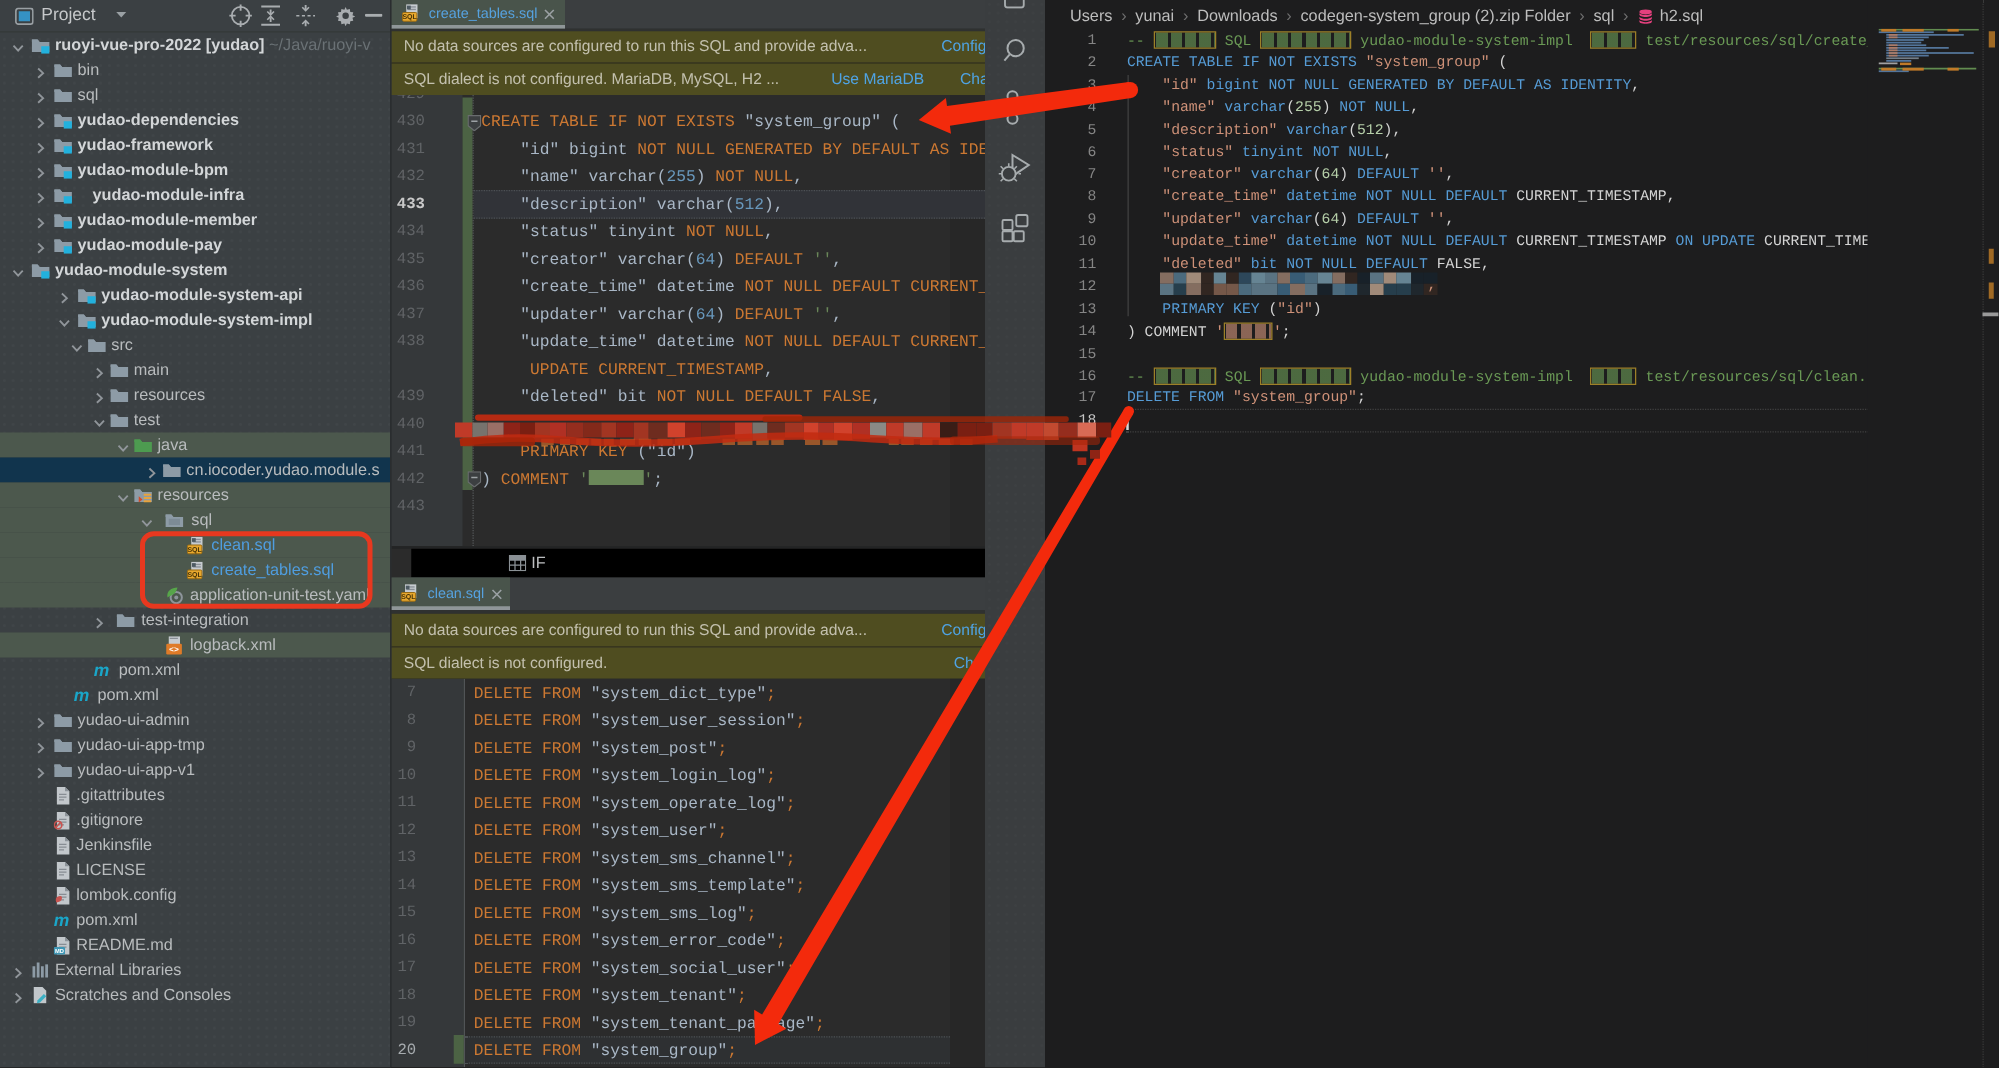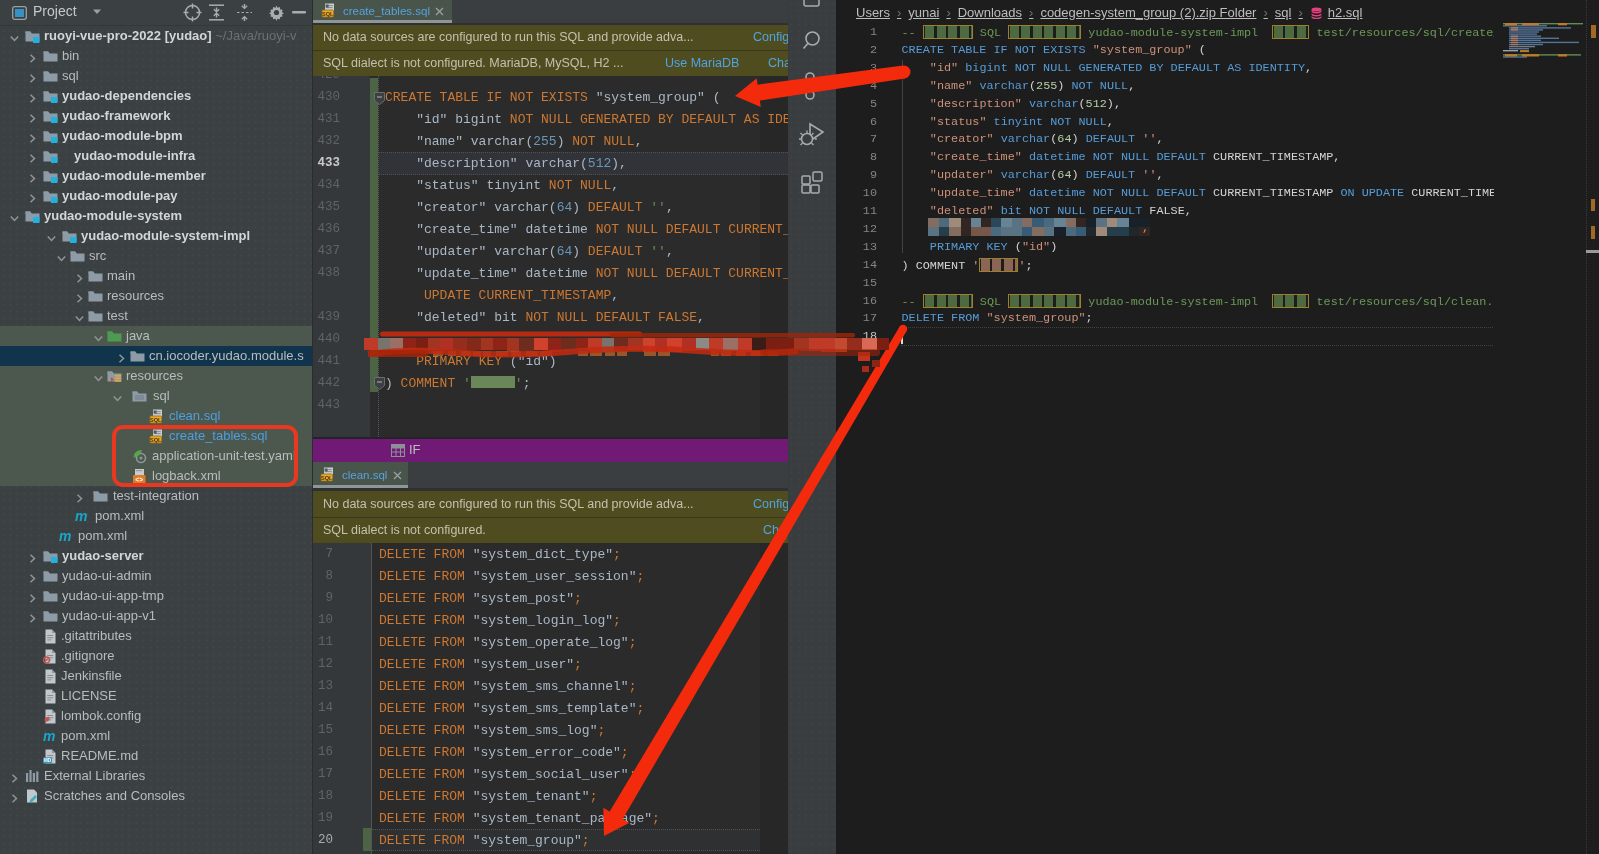--- a/index.html
+++ b/index.html
@@ -25,21 +25,21 @@
   .ln{position:absolute;width:34px;text-align:right;font-family:"Liberation Mono",monospace;font-size:12.5px;color:#606366;}
   .cl{position:absolute;left:72px;font-family:"Liberation Mono",monospace;font-size:13px;color:#a9b7c6;white-space:pre;}
   .k{color:#cc7832;} .n{color:#6897bb;} .s{color:#6a8759;}
   #strip{left:788px;top:0;width:48px;height:854px;background:#3a3d3f;background-image:radial-gradient(rgba(190,200,205,0.025) 1px, transparent 1.2px);background-size:7px 7px;}
   #right{left:836px;top:0;width:763px;height:854px;background:#1d1d1e;overflow:hidden;}
   .rln{position:absolute;width:42px;text-align:right;font-family:"Liberation Mono",monospace;font-size:11.8px;color:#858585;}
   .rcl{position:absolute;left:65.5px;font-family:"Liberation Mono",monospace;font-size:11.8px;color:#d4d4d4;white-space:pre;}
   .kb{color:#569cd6;} .st{color:#ce9178;} .cm{color:#6a9955;} .nu{color:#b5cea8;}
   .box{display:inline-block;height:14px;margin-bottom:-3px;border:1px solid #9d8028;}
   .cjk{display:inline-block;height:12px;margin-bottom:-1px;}
-  #crumb{position:absolute;left:0;top:0;width:763px;height:25px;font-size:13px;color:#bdbdbd;line-height:25px;white-space:nowrap;z-index:8;text-decoration:underline;}
+  #crumb{position:absolute;left:0;top:0;width:763px;height:25px;font-size:13px;color:#bdbdbd;line-height:25px;white-space:nowrap;z-index:8;}
   .csep{color:#6f6f6f;padding:0 7px;}
   #ovl{left:0;top:0;width:1599px;height:854px;z-index:60;pointer-events:none;}
 </style></head>
 <body>
 <div id="stage">
 <div id="mid" class="abs">
       <div class="tabrow" style="top:0">
         <div class="tab" style="width:139px">
           <span class="abs" style="left:8px;top:3px"><svg width="16" height="15" viewBox="0 0 16 15">
               <rect x="4" y="0.5" width="9" height="11" fill="#c7ccd0"></rect>
@@ -97,21 +97,21 @@
         <svg class="abs" style="left:61px;top:16px" width="11" height="13" viewBox="0 0 11 13">
           <path d="M0.5 0.5h10v8l-5 4-5-4z" fill="#3c3f41" stroke="#6a6d6f"></path>
           <path d="M3 5h5" stroke="#9da2a5" stroke-width="1.2"></path>
         </svg>
         <svg class="abs" style="left:61px;top:301px" width="11" height="13" viewBox="0 0 11 13">
           <path d="M0.5 0.5h10v8l-5 4-5-4z" fill="#3c3f41" stroke="#6a6d6f"></path>
           <path d="M3 5h5" stroke="#9da2a5" stroke-width="1.2"></path>
         </svg>
       </div>
       <div class="abs" style="left:0;top:437px;width:475px;height:2px;background:#232425"></div>
-      <div class="abs" style="left:0;top:439px;width:475px;height:23px;background:#701a75">
+      <div class="abs" style="left:16px;top:439px;width:475px;height:23px;background:#000000">
         <svg class="abs" style="left:78px;top:5px" width="14" height="13" viewBox="0 0 14 13">
           <g stroke="#8b9196" stroke-width="1" fill="none">
             <rect x="0.5" y="0.5" width="13" height="12"></rect>
             <path d="M0.5 4h13M0.5 8h13M5 0.5v12M9.5 0.5v12"></path>
           </g>
           <rect x="0.5" y="0.5" width="13" height="3.5" fill="#8b9196"></rect>
         </svg>
         <span class="abs" style="left:96px;top:3px;font-size:13px;color:#bcbec0">IF</span>
       </div>
       <div class="tabrow" style="top:462px;height:26px">
@@ -314,20 +314,31 @@
             </svg></span>
           <span class="ticon" style="left:25px"><svg width="15" height="14" viewBox="0 0 15 14">
               <path d="M0.5 2.5 h4.6 l1.6 2 H14.5 v8 H0.5 z" fill="#8d9ba6"></path>
               <path d="M0.5 2.5 h4.6 l1.6 2 H0.5 z" fill="#8d9ba6"></path>
               <rect x="8" y="8" width="6.5" height="6" fill="#22b1dd"></rect>
             </svg></span>
           <span class="tl" style="left:44px"><span class="b">yudao-module-system</span></span>
         </div>
 <div class="trow ">
           <span class="chev" style="left:46px"><svg width="11" height="11" viewBox="0 0 11 11">
+              <path d="M3.5 1.8l4 3.7-4 3.7" stroke="#90959a" fill="none" stroke-width="1.5"></path>
+            </svg></span>
+          <span class="ticon" style="left:62px"><svg width="15" height="14" viewBox="0 0 15 14">
+              <path d="M0.5 2.5 h4.6 l1.6 2 H14.5 v8 H0.5 z" fill="#8d9ba6"></path>
+              <path d="M0.5 2.5 h4.6 l1.6 2 H0.5 z" fill="#8d9ba6"></path>
+              <rect x="8" y="8" width="6.5" height="6" fill="#22b1dd"></rect>
+            </svg></span>
+          <span class="tl" style="left:81px"><span class="b">yudao-module-system-api</span></span>
+        </div>
+<div class="trow ">
+          <span class="chev" style="left:46px"><svg width="11" height="11" viewBox="0 0 11 11">
               <path d="M1.8 3.5l3.7 4 3.7-4" stroke="#90959a" fill="none" stroke-width="1.5"></path>
             </svg></span>
           <span class="ticon" style="left:62px"><svg width="15" height="14" viewBox="0 0 15 14">
               <path d="M0.5 2.5 h4.6 l1.6 2 H14.5 v8 H0.5 z" fill="#8d9ba6"></path>
               <path d="M0.5 2.5 h4.6 l1.6 2 H0.5 z" fill="#8d9ba6"></path>
               <rect x="8" y="8" width="6.5" height="6" fill="#22b1dd"></rect>
             </svg></span>
           <span class="tl" style="left:81px"><span class="b">yudao-module-system-impl</span></span>
         </div>
 <div class="trow ">
@@ -440,61 +451,50 @@
           <span class="tl" style="left:169px"><span class="blue">create_tables.sql</span></span>
         </div>
 <div class="trow grn">
           <span class="ticon" style="left:132px"><svg width="15" height="15" viewBox="0 0 15 15">
               <circle cx="9" cy="9" r="4.5" fill="none" stroke="#8d959b" stroke-width="1.6"></circle>
               <circle cx="9" cy="9" r="1.6" fill="#8d959b"></circle>
               <path d="M2 9 C1 4 5 1 10 1 C9 5 7 7 3.5 8 z" fill="#57a64a"></path>
             </svg></span>
           <span class="tl" style="left:152px">application-unit-test.yaml</span>
         </div>
+<div class="trow ">
+          <span class="chev" style="left:74px"><svg width="11" height="11" viewBox="0 0 11 11">
+              <path d="M3.5 1.8l4 3.7-4 3.7" stroke="#90959a" fill="none" stroke-width="1.5"></path>
+            </svg></span>
+          <span class="ticon" style="left:93px"><svg width="15" height="14" viewBox="0 0 15 14">
+              <path d="M0.5 2.5 h4.6 l1.6 2 H14.5 v8 H0.5 z" fill="#8d9ba6"></path>
+              <path d="M0.5 2.5 h4.6 l1.6 2 H0.5 z" fill="#8d9ba6"></path>
+            </svg></span>
+          <span class="tl" style="left:113px">test-integration</span>
+        </div>
 <div class="trow grn">
           <span class="ticon" style="left:132px"><svg width="15" height="15" viewBox="0 0 15 15">
               <rect x="3" y="0" width="9" height="8" fill="#c7ccd0"></rect>
               <rect x="3.8" y="1.2" width="6.5" height="1" fill="#8a9096"></rect>
               <rect x="1" y="6" width="12.5" height="8.5" rx="1" fill="#df7b28"></rect>
               <text x="7.2" y="12.6" font-family="Liberation Mono" font-size="6.5" font-weight="bold" fill="#fff" text-anchor="middle">&lt;&gt;</text>
             </svg></span>
           <span class="tl" style="left:152px">logback.xml</span>
         </div>
 <div class="trow ">
-          <span class="chev" style="left:74px"><svg width="11" height="11" viewBox="0 0 11 11">
-              <path d="M3.5 1.8l4 3.7-4 3.7" stroke="#90959a" fill="none" stroke-width="1.5"></path>
-            </svg></span>
-          <span class="ticon" style="left:93px"><svg width="15" height="14" viewBox="0 0 15 14">
-              <path d="M0.5 2.5 h4.6 l1.6 2 H14.5 v8 H0.5 z" fill="#8d9ba6"></path>
-              <path d="M0.5 2.5 h4.6 l1.6 2 H0.5 z" fill="#8d9ba6"></path>
-            </svg></span>
-          <span class="tl" style="left:113px">test-integration</span>
-        </div>
-<div class="trow ">
           <span class="ticon" style="left:75px"><svg width="15" height="14" viewBox="0 0 15 14">
               <text x="0" y="12" font-family="Liberation Sans" font-size="14" font-style="italic" font-weight="bold" fill="#1aa6c9">m</text>
             </svg></span>
           <span class="tl" style="left:95px">pom.xml</span>
         </div>
 <div class="trow ">
           <span class="ticon" style="left:59px"><svg width="15" height="14" viewBox="0 0 15 14">
               <text x="0" y="12" font-family="Liberation Sans" font-size="14" font-style="italic" font-weight="bold" fill="#1aa6c9">m</text>
             </svg></span>
           <span class="tl" style="left:78px">pom.xml</span>
-        </div>
-<div class="trow ">
-          <span class="chev" style="left:27px"><svg width="11" height="11" viewBox="0 0 11 11">
-              <path d="M3.5 1.8l4 3.7-4 3.7" stroke="#90959a" fill="none" stroke-width="1.5"></path>
-            </svg></span>
-          <span class="ticon" style="left:43px"><svg width="15" height="14" viewBox="0 0 15 14">
-              <path d="M0.5 2.5 h4.6 l1.6 2 H14.5 v8 H0.5 z" fill="#8d9ba6"></path>
-              <path d="M0.5 2.5 h4.6 l1.6 2 H0.5 z" fill="#8d9ba6"></path>
-              <rect x="8" y="8" width="6.5" height="6" fill="#22b1dd"></rect>
-            </svg></span>
-          <span class="tl" style="left:62px"><span class="b">yudao-server</span></span>
         </div>
 <div class="trow ">
           <span class="chev" style="left:27px"><svg width="11" height="11" viewBox="0 0 11 11">
               <path d="M3.5 1.8l4 3.7-4 3.7" stroke="#90959a" fill="none" stroke-width="1.5"></path>
             </svg></span>
           <span class="ticon" style="left:43px"><svg width="15" height="14" viewBox="0 0 15 14">
               <path d="M0.5 2.5 h4.6 l1.6 2 H14.5 v8 H0.5 z" fill="#8d9ba6"></path>
               <path d="M0.5 2.5 h4.6 l1.6 2 H0.5 z" fill="#8d9ba6"></path>
             </svg></span>
           <span class="tl" style="left:62px">yudao-ui-admin</span>

